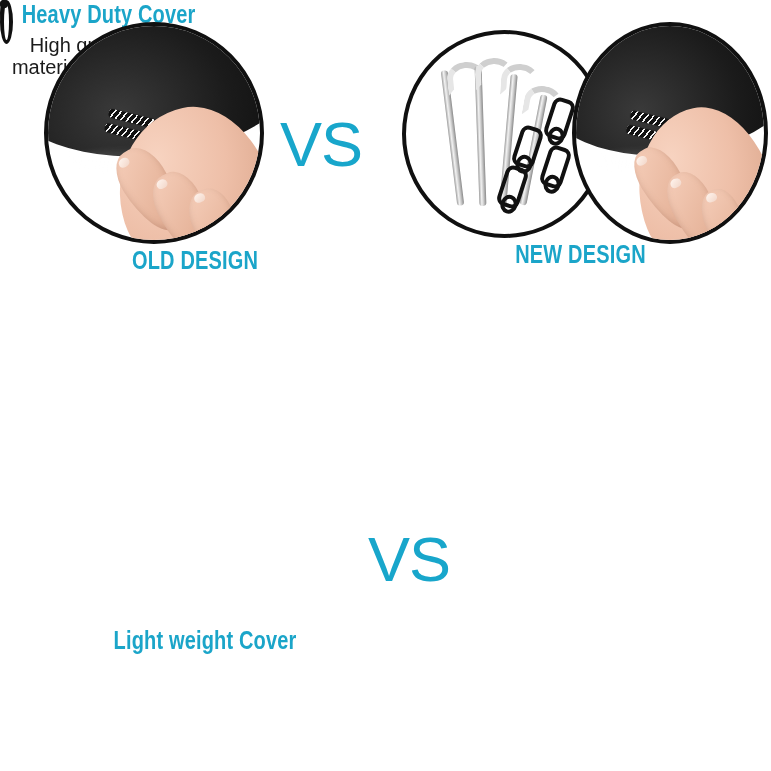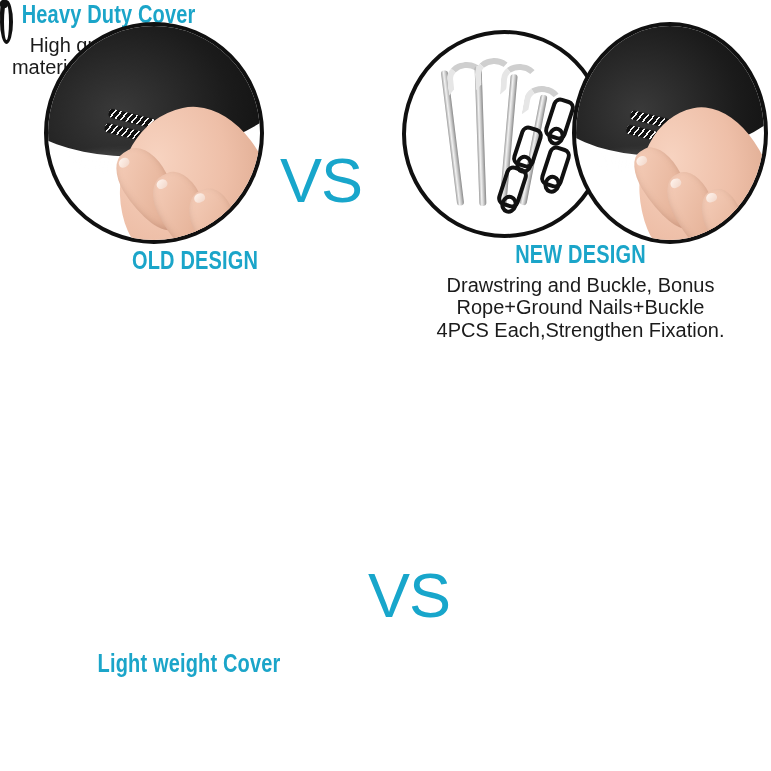--- a/index.html
+++ b/index.html
@@ -140,21 +140,20 @@
   }
 
   
   .vs {
     position: absolute;
     color: #18a6cb;
     font-family: "Liberation Sans", sans-serif;
     font-weight: 400;
     letter-spacing: -1px;
     line-height: 1;
-    margin-top: 36px;
   }
   .vs-top    { left: 280px; top: 113px; font-size: 63px; }
   .vs-bottom { left: 368px; top: 528px; font-size: 63px; }
 
   
   .caption-block { position: absolute; text-align: center; }
   .cap-title {
     color: #1ba5c9;
     font-family: "Liberation Sans", sans-serif;
     font-weight: bold;
@@ -169,21 +168,21 @@
     color: #1b1b1b;
     font-family: "Liberation Sans", sans-serif;
     font-size: 20px;
     line-height: 1.12;
     margin: 0;
     white-space: pre-line;
   }
 
   .cap-old  { left: 0px;   top: 246px; width: 390px; }
   .cap-new  { left: 390px; top: 240px; width: 381px; }
-  .cap-lw   { left: 0px;   top: 649px; width: 378px; }</style>
+  .cap-lw   { left: 0px;   top: 626px; width: 378px; padding-left: 16px; }</style>
 </head>
 <body>
 
 <div class="page">
 
   <div class="top-section">
 
     <div class="circ c-old">
       <div class="fabric-top"></div>
       <div class="fabric-sheen"></div>
@@ -246,23 +245,20 @@
     </div>
 
     <div class="vs vs-top">VS</div>
 
     <div class="caption-block cap-old">
       <p class="cap-title">OLD DESIGN</p>
     </div>
 
     <div class="caption-block cap-new">
       <p class="cap-title">NEW DESIGN</p>
-      <p class="cap-sub">Drawstring and Buckle, Bonus
-Rope+Ground Nails+Buckle
-4PCS Each,Strengthen Fixation.</p>
     </div>
   </div>
 
 
   <div>
 
     <div class="circ c-lw-light">
       <div class="gray-cover"></div>
       <div class="seam" style="left:-10%;top:18%;width:90%;height:5px;transform:rotate(34deg);"></div>
       <div class="seam" style="left:8%;top:62%;width:110%;height:7px;transform:rotate(13deg);"></div>

